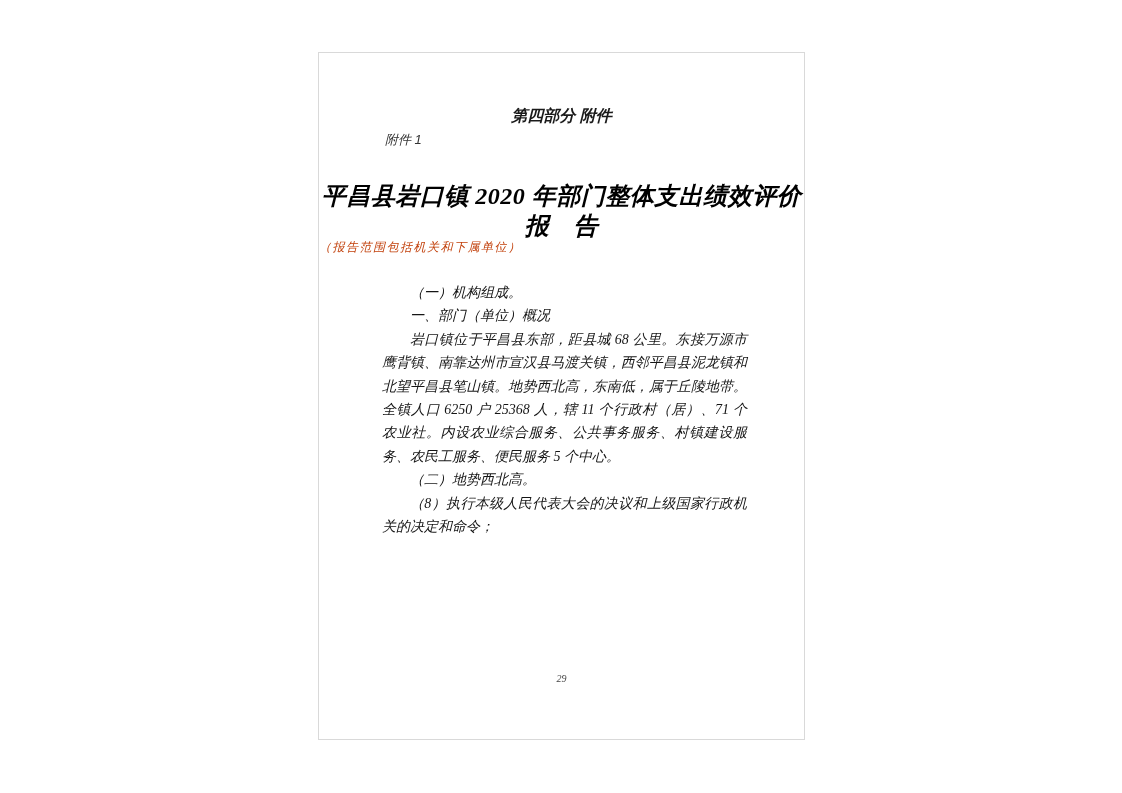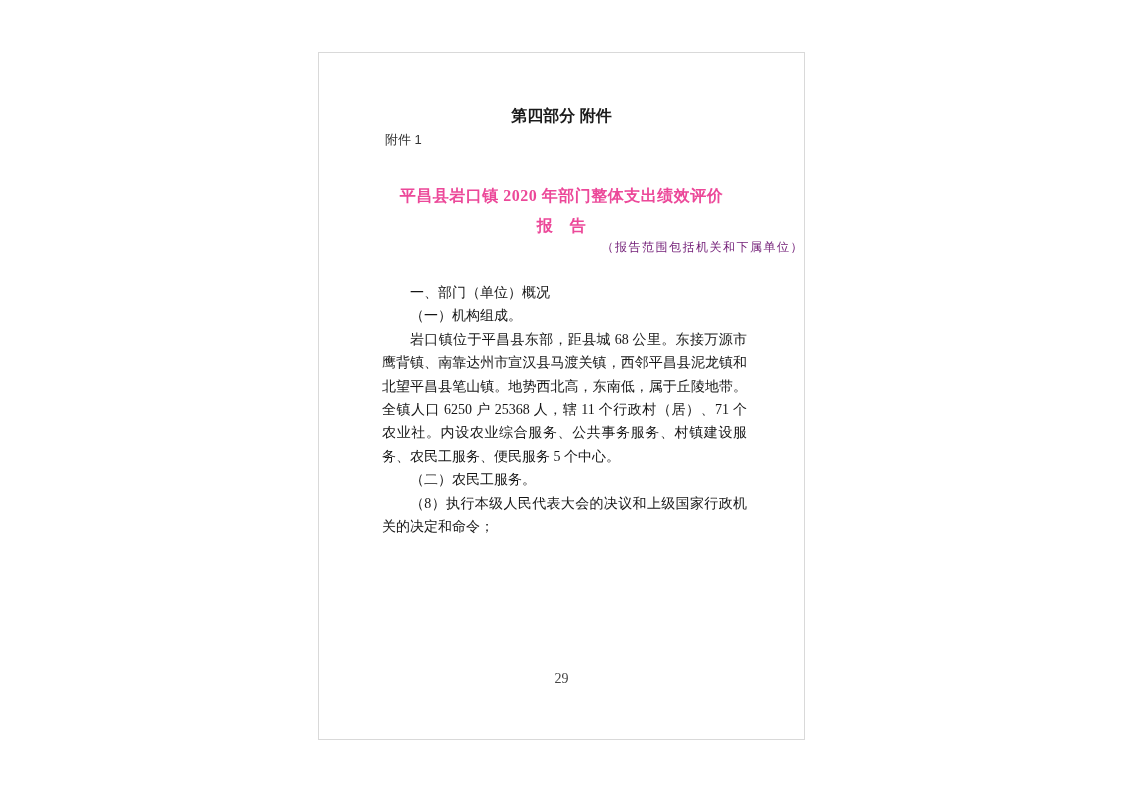--- a/index.html
+++ b/index.html
@@ -18,20 +18,21 @@
   .page {
     position: absolute;
     left: 318px;
     top: 52px;
     width: 487px;
     height: 688px;
     background: #ffffff;
     border: 1px solid #d9d9d9;
     box-sizing: border-box;
     overflow: hidden;
+    font-style: italic;
   }
   .section-heading {
     position: absolute;
     top: 52px;
     left: 0;
     width: 100%;
     text-align: center;
     font-family: "Liberation Sans", "DejaVu Sans", sans-serif;
     font-weight: bold;
     font-size: 16px;
@@ -47,35 +48,35 @@
     line-height: 18px;
     color: #333333;
   }
   .title-block {
     position: absolute;
     top: 128px;
     left: 0;
     width: 100%;
     text-align: center;
     font-weight: bold;
-    font-size: 16px;
+    font-size: 24px;
     line-height: 30px;
-    color: #ec4899;
+    color: #000000;
     letter-spacing: 0.5px;
   }
   .subtitle {
     position: absolute;
     top: 186px;
     left: 0;
     width: 100%;
-    text-align: right;
+    text-align: left;
     font-size: 12px;
     line-height: 17px;
     letter-spacing: 1.5px;
-    color: #701a75;
+    color: #c2410c;
   }
   .body-text {
     position: absolute;
     top: 228px;
     left: 63px;
     width: 365px;
     font-size: 14px;
     line-height: 23.4px;
     color: #151515;
     text-align: justify;
@@ -83,21 +84,21 @@
   .body-text p.para {
     margin: 0;
     text-indent: 2em;
   }
   .page-number {
     position: absolute;
     top: 620px;
     left: 0;
     width: 100%;
     text-align: center;
-    font-size: 14px;
+    font-size: 10px;
     line-height: 12px;
     color: #444444;
   }
 </style>
 </head>
 <body>
 
 <div class="canvas">
   <div class="page">
 
@@ -107,27 +108,27 @@
 
     <div class="title-block">
       <div class="title-line">平昌县岩口镇 2020 年部门整体支出绩效评价</div>
       <div class="title-line">报　告</div>
     </div>
 
     <div class="subtitle">（报告范围包括机关和下属单位）</div>
 
     <div class="body-text">
 
+        <p class="para">（一）机构组成。</p>
+
         <p class="para">一、部门（单位）概况</p>
-
-        <p class="para">（一）机构组成。</p>
 
         <p class="para">岩口镇位于平昌县东部，距县城 68 公里。东接万源市鹰背镇、南靠达州市宣汉县马渡关镇，西邻平昌县泥龙镇和北望平昌县笔山镇。地势西北高，东南低，属于丘陵地带。全镇人口 6250 户 25368 人，辖 11 个行政村（居）、71 个农业社。内设农业综合服务、公共事务服务、村镇建设服务、农民工服务、便民服务 5 个中心。</p>
 
-        <p class="para">（二）农民工服务。</p>
+        <p class="para">（二）地势西北高。</p>
 
         <p class="para">（8）执行本级人民代表大会的决议和上级国家行政机关的决定和命令；</p>
 
 
       </div>
 
     <div class="page-number">29</div>
 
   </div>
 </div>

